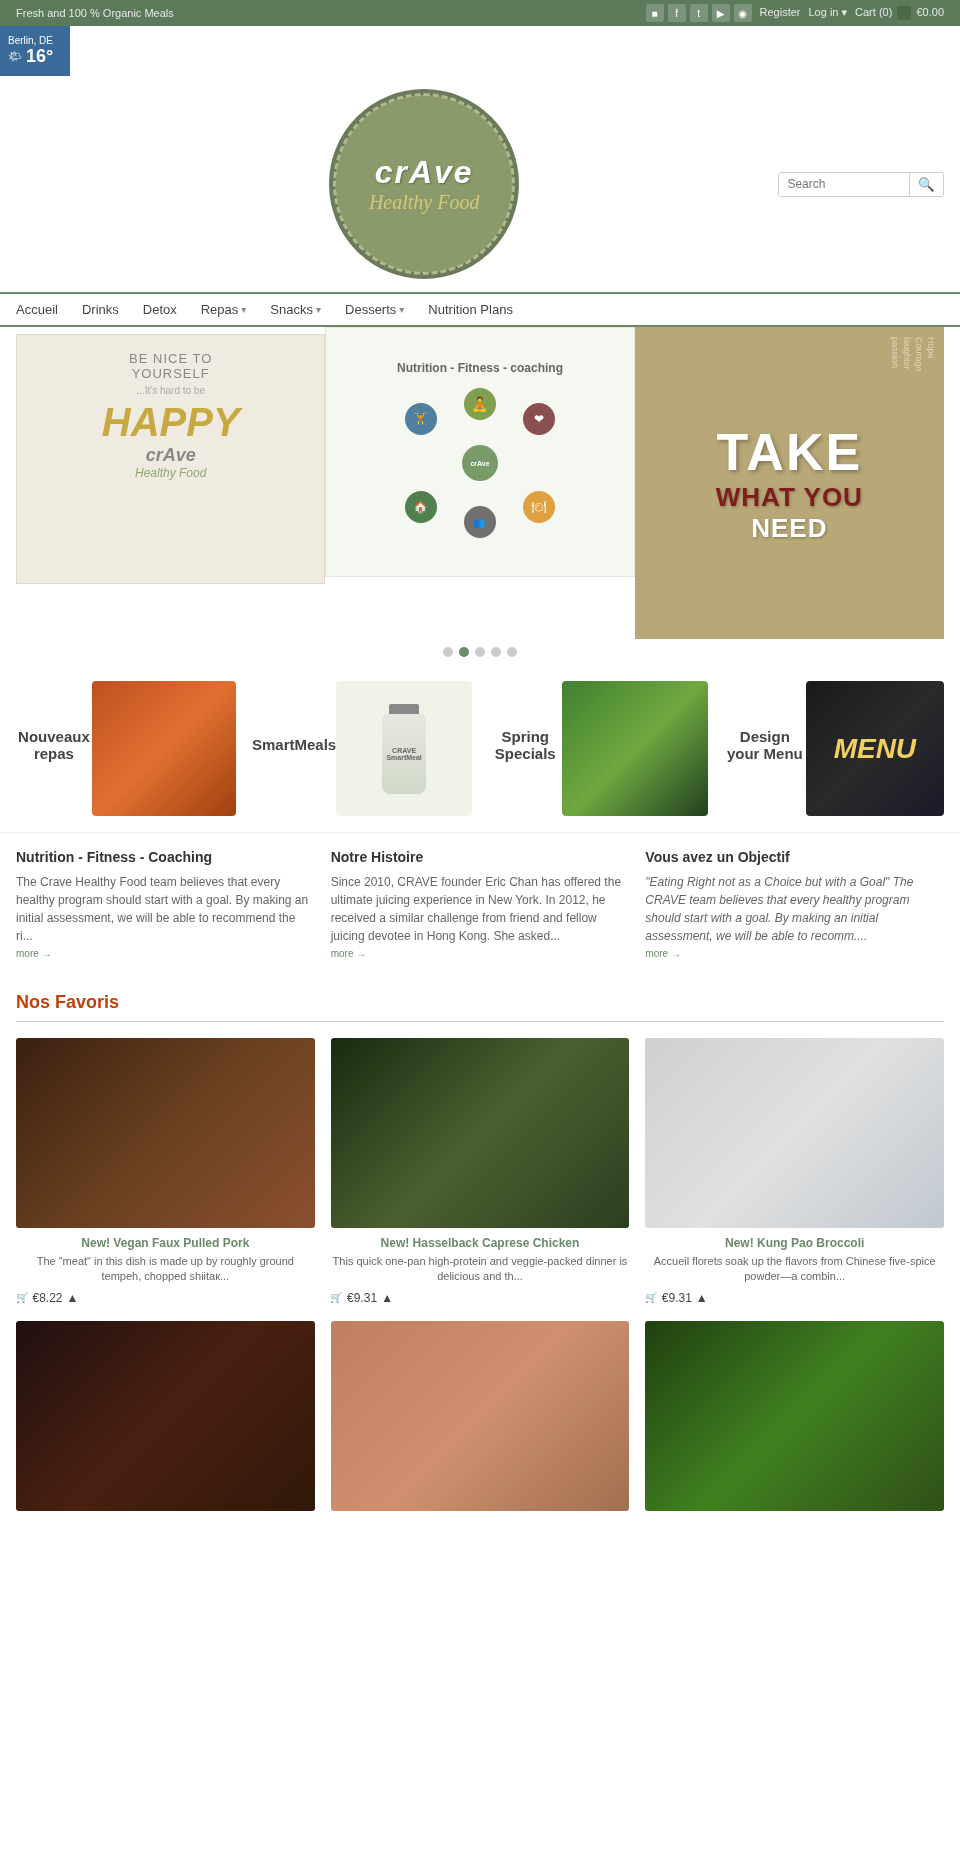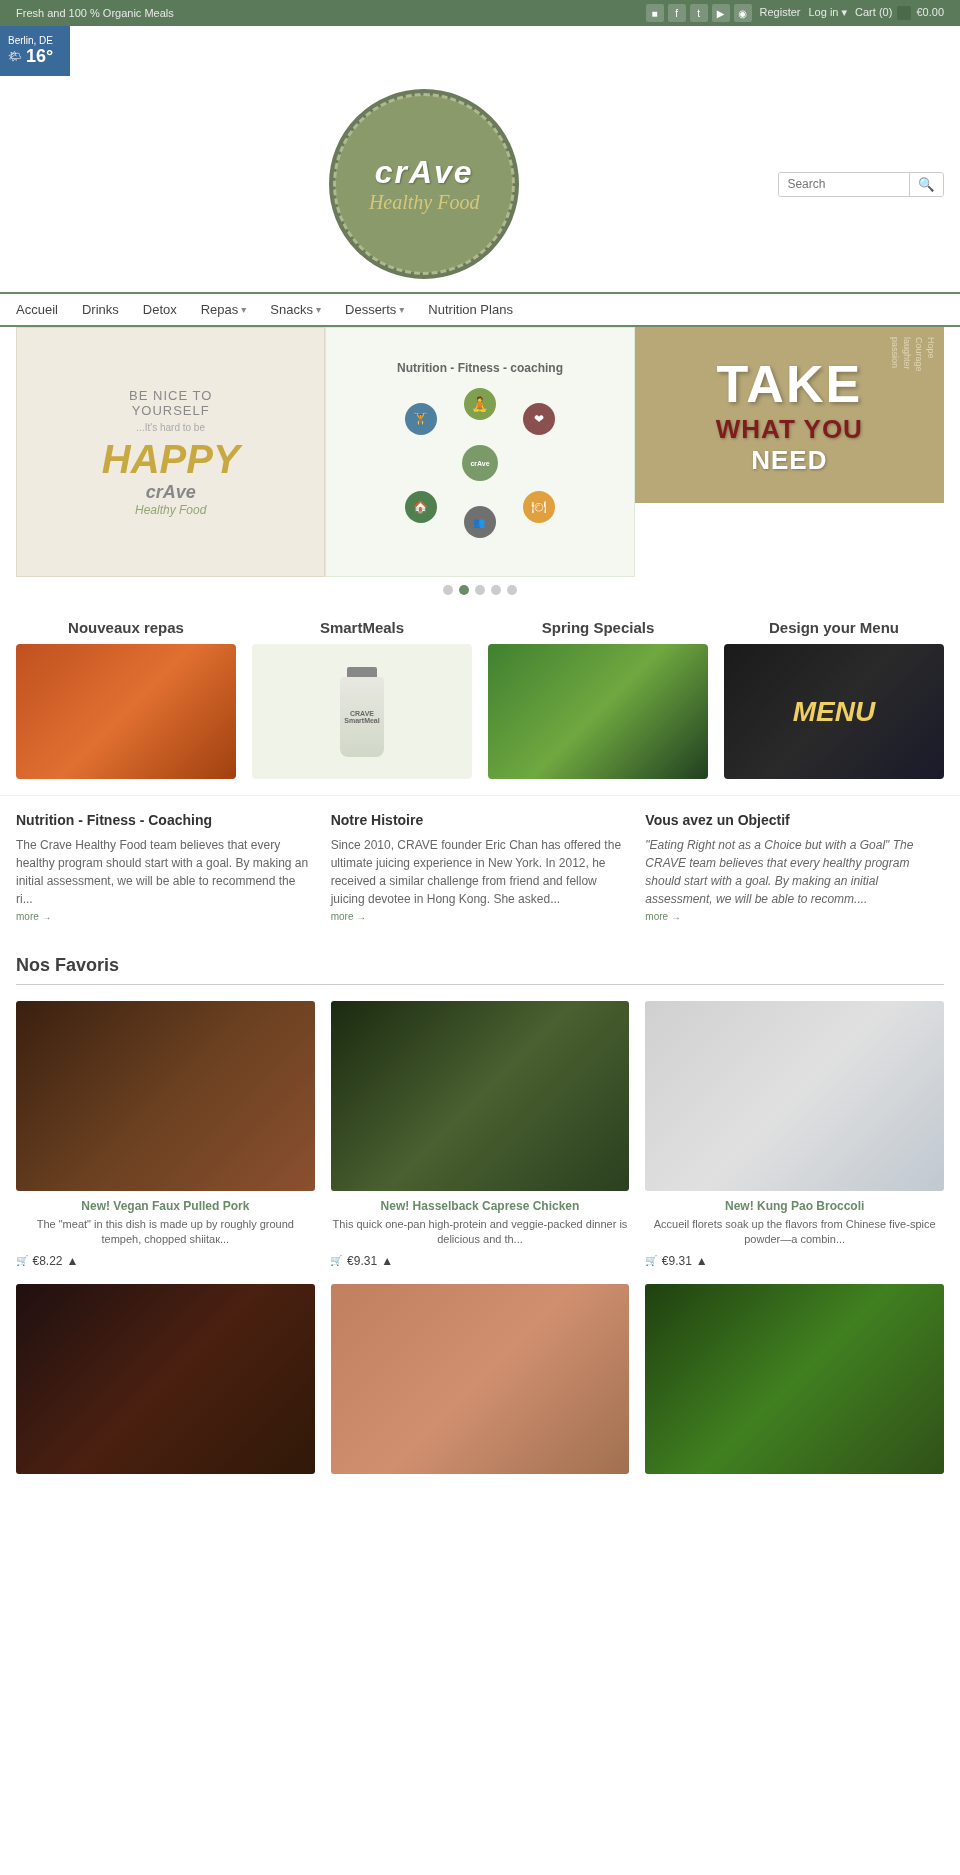--- a/index.html
+++ b/index.html
@@ -40,38 +40,38 @@
     .nav-arrow { font-size: 10px; color: #888; }
 
     
     .slider-dots { display: flex; justify-content: center; gap: 6px; padding: 8px 0; }
     .dot { width: 10px; height: 10px; border-radius: 50%; background: #ccc; cursor: pointer; }
     .dot.active { background: #6a8a6a; }
 
     
     .section-4col { display: grid; grid-template-columns: repeat(4, 1fr); gap: 16px; padding: 16px; }
     .section-title { font-size: 15px; font-weight: bold; color: #444; margin-bottom: 8px; text-align: center; }
-    .col-item { display: flex; flex-direction: column; align-items: center; }
+    .col-item { display: flex; flex-direction: row; align-items: center; }
     .food-img-placeholder { width: 100%; height: 130px; border-radius: 4px; object-fit: cover; }
 
     
     .img-roasted { background: linear-gradient(135deg, #c05020, #e07030, #a04010); }
     .img-avocado { background: linear-gradient(135deg, #408030, #70a840, #204020); }
     .img-menu { background: linear-gradient(135deg, #1a1a1a, #2a2a2a, #1a1a2a); }
 
     
     .section-3col { display: grid; grid-template-columns: repeat(3, 1fr); gap: 16px; padding: 16px; border-top: 1px solid #eee; }
     .info-block h3 { font-size: 14px; font-weight: bold; margin-bottom: 8px; color: #333; }
     .info-block p { font-size: 12px; color: #666; line-height: 1.5; }
     .info-block .more-link { color: #6a8a6a; font-size: 10px; text-decoration: none; cursor: pointer; }
     .info-block .quote { font-style: italic; }
 
     
     .favoris-section { padding: 16px; }
-    .favoris-title { font-size: 18px; font-weight: bold; color: #404040; border-bottom: 1px solid #ccc; padding-bottom: 8px; margin-bottom: 16px; }
+    .favoris-title { font-size: 18px; font-weight: bold; color: #c2410c; border-bottom: 1px solid #ccc; padding-bottom: 8px; margin-bottom: 16px; }
     .favoris-grid { display: grid; grid-template-columns: repeat(3, 1fr); gap: 16px; }
     .favoris-item { display: flex; flex-direction: column; text-align: center; }
     .favoris-img { width: 100%; height: 190px; border-radius: 3px; margin-bottom: 8px; }
     .favoris-img-1 { background: linear-gradient(135deg, #3a2010, #6a4020, #8a5030); }
     .favoris-img-2 { background: linear-gradient(135deg, #1a2a10, #4a6030, #2a4020); }
     .favoris-img-3 { background: linear-gradient(135deg, #d0d0d0, #e0e0e0, #c0c8d0); }
     .favoris-img-4 { background: linear-gradient(135deg, #201010, #4a2010, #301808); }
     .favoris-img-5 { background: linear-gradient(135deg, #c08060, #d09070, #a07050); }
     .favoris-img-6 { background: linear-gradient(135deg, #204010, #408020, #305018); }
     .favoris-name { font-size: 12px; color: #6a8a6a; font-weight: bold; margin-bottom: 4px; cursor: pointer; }
@@ -155,21 +155,21 @@
     <li class="nav-item">Repas <span class="nav-arrow">▾</span></li>
     <li class="nav-item">Snacks <span class="nav-arrow">▾</span></li>
     <li class="nav-item">Desserts <span class="nav-arrow">▾</span></li>
     <li class="nav-item">Nutrition Plans</li>
   </ul>
 </nav>
 
 <div class="slider-wrapper">
   <div style="display:grid; grid-template-columns:1fr 1fr 1fr; gap:0;">
 
-    <div style="height:250px; background:#f0ebe0; display:flex; flex-direction:column; align-items:center; justify-content:center; padding:16px; border:1px solid #e0d8c8;">
+    <div style="height:250px; background:#f0ebe0; display:flex; flex-direction:column; align-items:center; padding:16px; border:1px solid #e0d8c8;margin-top:7px;">
       <div style="font-size:13px; color:#888; letter-spacing:1px;">BE NICE TO</div>
       <div style="font-size:13px; color:#888; letter-spacing:1px;">YOURSELF</div>
       <div style="font-size:10px; color:#aaa; margin:4px 0;">...It's hard to be</div>
       <div style="font-size:40px; font-weight:bold; color:#c8a840; font-style:italic;">HAPPY</div>
       <div style="font-size:18px; font-style:italic; color:#888; font-weight:bold;">crAve</div>
       <div style="font-size:12px; font-style:italic; color:#90a870;">Healthy Food</div>
     </div>
 
     <div style="height:250px; background:#f4f8f0; display:flex; flex-direction:column; align-items:center; justify-content:center; padding:8px; border:1px solid #e0e8d8;">
       <div style="font-size:12px; color:#666; margin-bottom:8px; font-weight:bold;">Nutrition - Fitness - coaching</div>
@@ -179,21 +179,21 @@
 
         <div style="position:absolute; top:5px; left:50%; transform:translateX(-50%); width:32px; height:32px; border-radius:50%; background:#80a050; display:flex;align-items:center;justify-content:center; color:#fff; font-size:14px;">🧘</div>
         <div style="position:absolute; top:20px; right:5px; width:32px; height:32px; border-radius:50%; background:#8a5050; display:flex;align-items:center;justify-content:center; color:#fff; font-size:12px;">❤</div>
         <div style="position:absolute; top:20px; left:5px; width:32px; height:32px; border-radius:50%; background:#5080a0; display:flex;align-items:center;justify-content:center; color:#fff; font-size:12px;">🏋</div>
         <div style="position:absolute; bottom:20px; right:5px; width:32px; height:32px; border-radius:50%; background:#e0a040; display:flex;align-items:center;justify-content:center; color:#fff; font-size:12px;">🍽</div>
         <div style="position:absolute; bottom:20px; left:5px; width:32px; height:32px; border-radius:50%; background:#508050; display:flex;align-items:center;justify-content:center; color:#fff; font-size:12px;">🏠</div>
         <div style="position:absolute; bottom:5px; left:50%; transform:translateX(-50%); width:32px; height:32px; border-radius:50%; background:#707070; display:flex;align-items:center;justify-content:center; color:#fff; font-size:10px;">👥</div>
       </div>
     </div>
 
-    <div style="height:176px; background:#b8a878; display:flex; flex-direction:column; align-items:center; justify-content:center; padding:16px; overflow:hidden; position:relative;">
+    <div style="height:312px; background:#b8a878; display:flex; flex-direction:column; align-items:center; justify-content:center; padding:16px; overflow:hidden; position:relative;">
       <div style="font-size:52px; font-weight:900; color:#fff; letter-spacing:2px; text-shadow:2px 2px 4px rgba(0,0,0,0.3);">TAKE</div>
       <div style="font-size:26px; font-weight:bold; color:#7f1d1d; letter-spacing:1px; text-shadow:1px 1px 3px rgba(0,0,0,0.3);">WHAT YOU</div>
       <div style="font-size:26px; font-weight:bold; color:#fff; letter-spacing:1px; text-shadow:1px 1px 3px rgba(0,0,0,0.3);">NEED</div>
 
       <div style="position:absolute; right:8px; top:10px; writing-mode:vertical-rl; font-size:9px; color:#e8e0c0; display:flex; flex-direction:column; gap:2px; opacity:0.8;">
         <span>Hope</span>
           <span>Courage</span>
           <span>laughter</span>
           <span>passion</span>
       </div>

